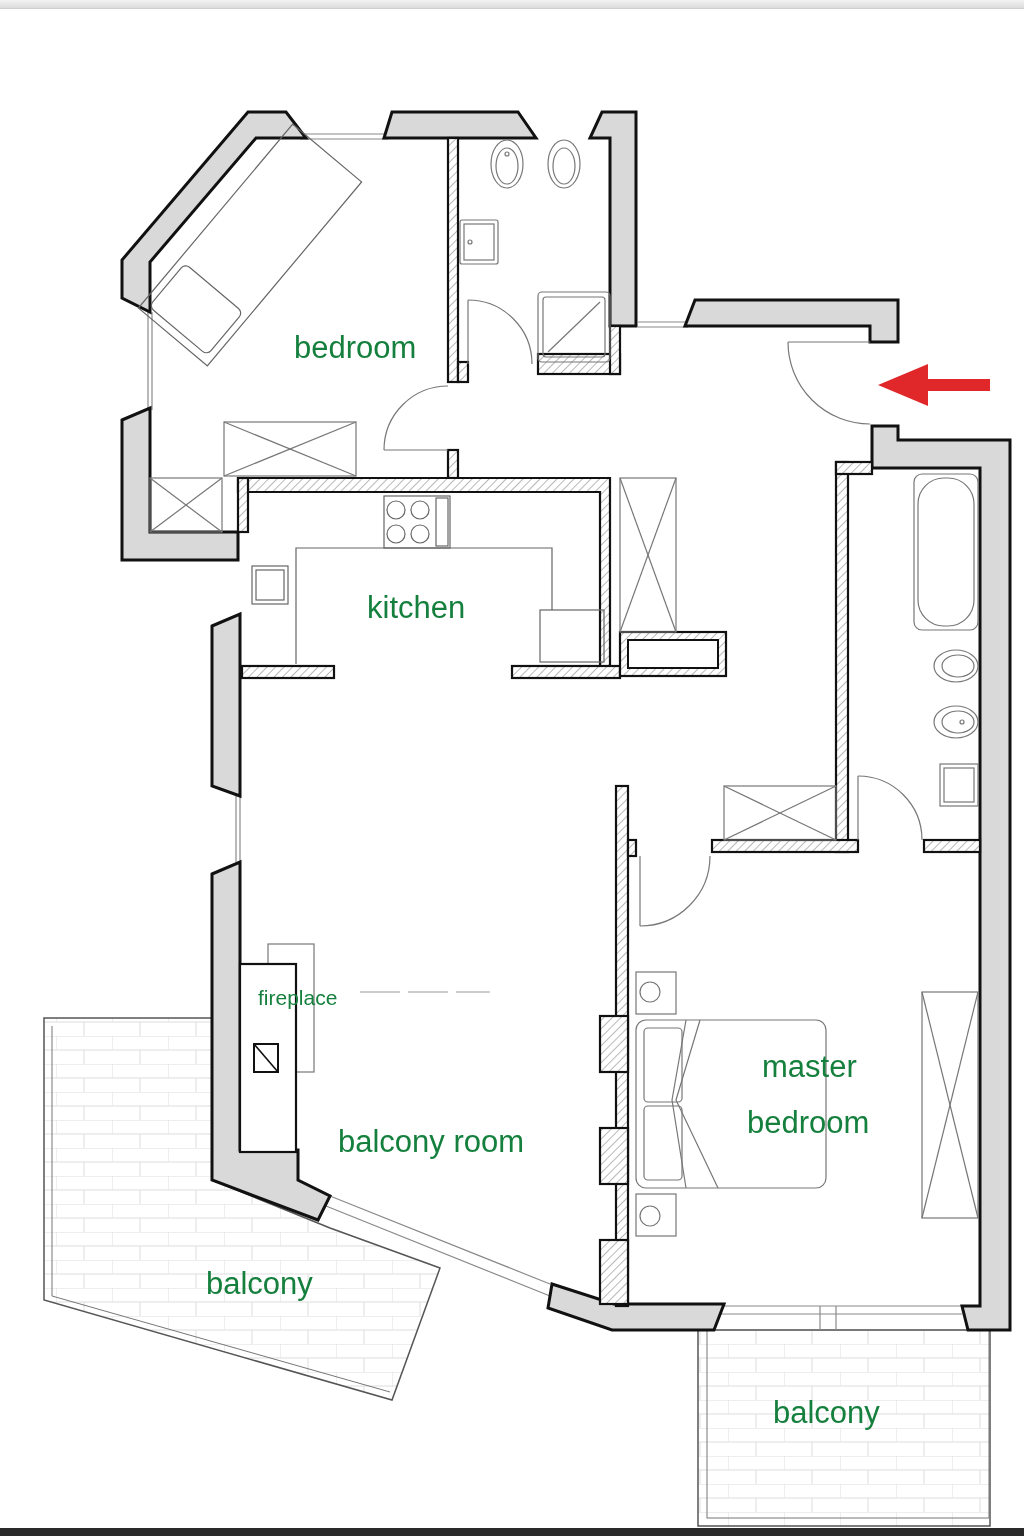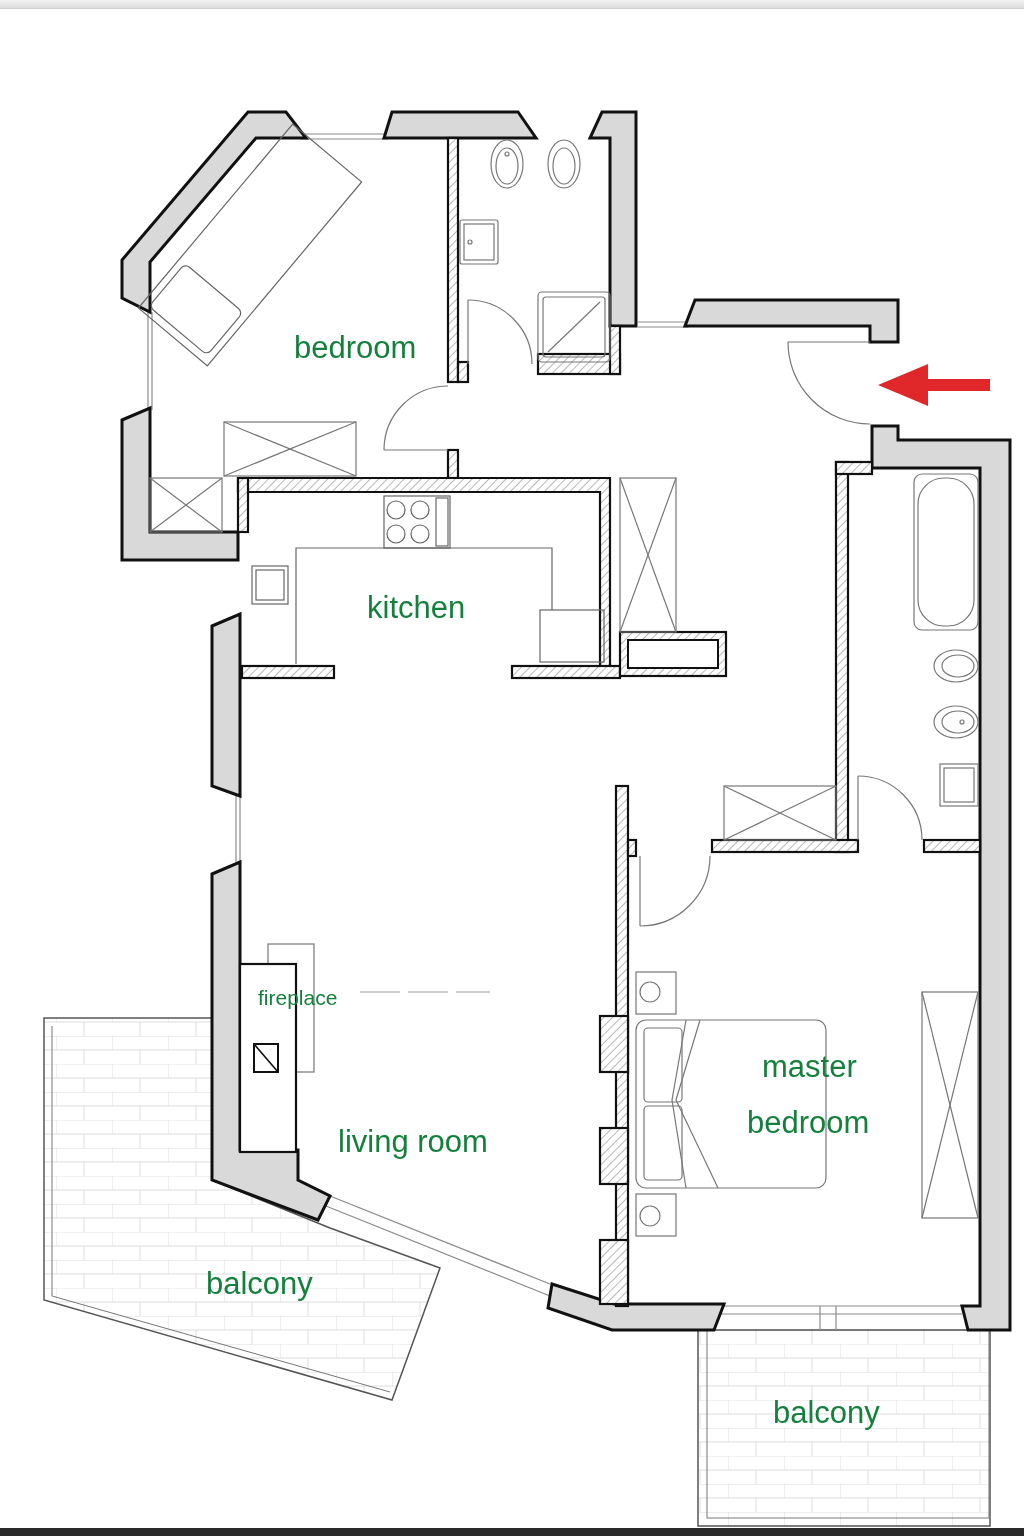--- a/index.html
+++ b/index.html
@@ -190,21 +190,21 @@
     <rect x="636" y="972" width="40" height="42"></rect>
       <circle cx="650" cy="992" r="10"></circle>
     <rect x="636" y="1194" width="40" height="42"></rect>
       <circle cx="650" cy="1216" r="10"></circle>
   </g>
 </svg>
 
 <div class="label lbl-lg" style="left:294px; top:332px;">bedroom</div>
 <div class="label lbl-lg" style="left:367px; top:592px;">kitchen</div>
 <div class="label lbl-sm" style="left:258px; top:987px;text-align:right;">fireplace</div>
-<div class="label lbl-lg" style="left:338px; top:1126px;">living room</div>
+<div class="label lbl-lg" style="left:338px; top:1126px;">balcony room</div>
 <div class="label lbl-lg lbl-center" style="left:762px; top:1051px;">master</div>
 <div class="label lbl-lg lbl-center" style="left:747px; top:1107px;">bedroom</div>
 <div class="label lbl-lg" style="left:206px; top:1268px;">balcony</div>
 <div class="label lbl-lg" style="left:773px; top:1397px;">balcony</div>
 
 <svg class="arrow" style="left:876px; top:362px;" width="116" height="46" viewBox="0 0 116 46" xmlns="http://www.w3.org/2000/svg">
   <polygon points="2,23 52,2 52,17 114,17 114,29 52,29 52,44" fill="#e0282a"></polygon>
 </svg>
 
 <div class="bottombar"></div>

